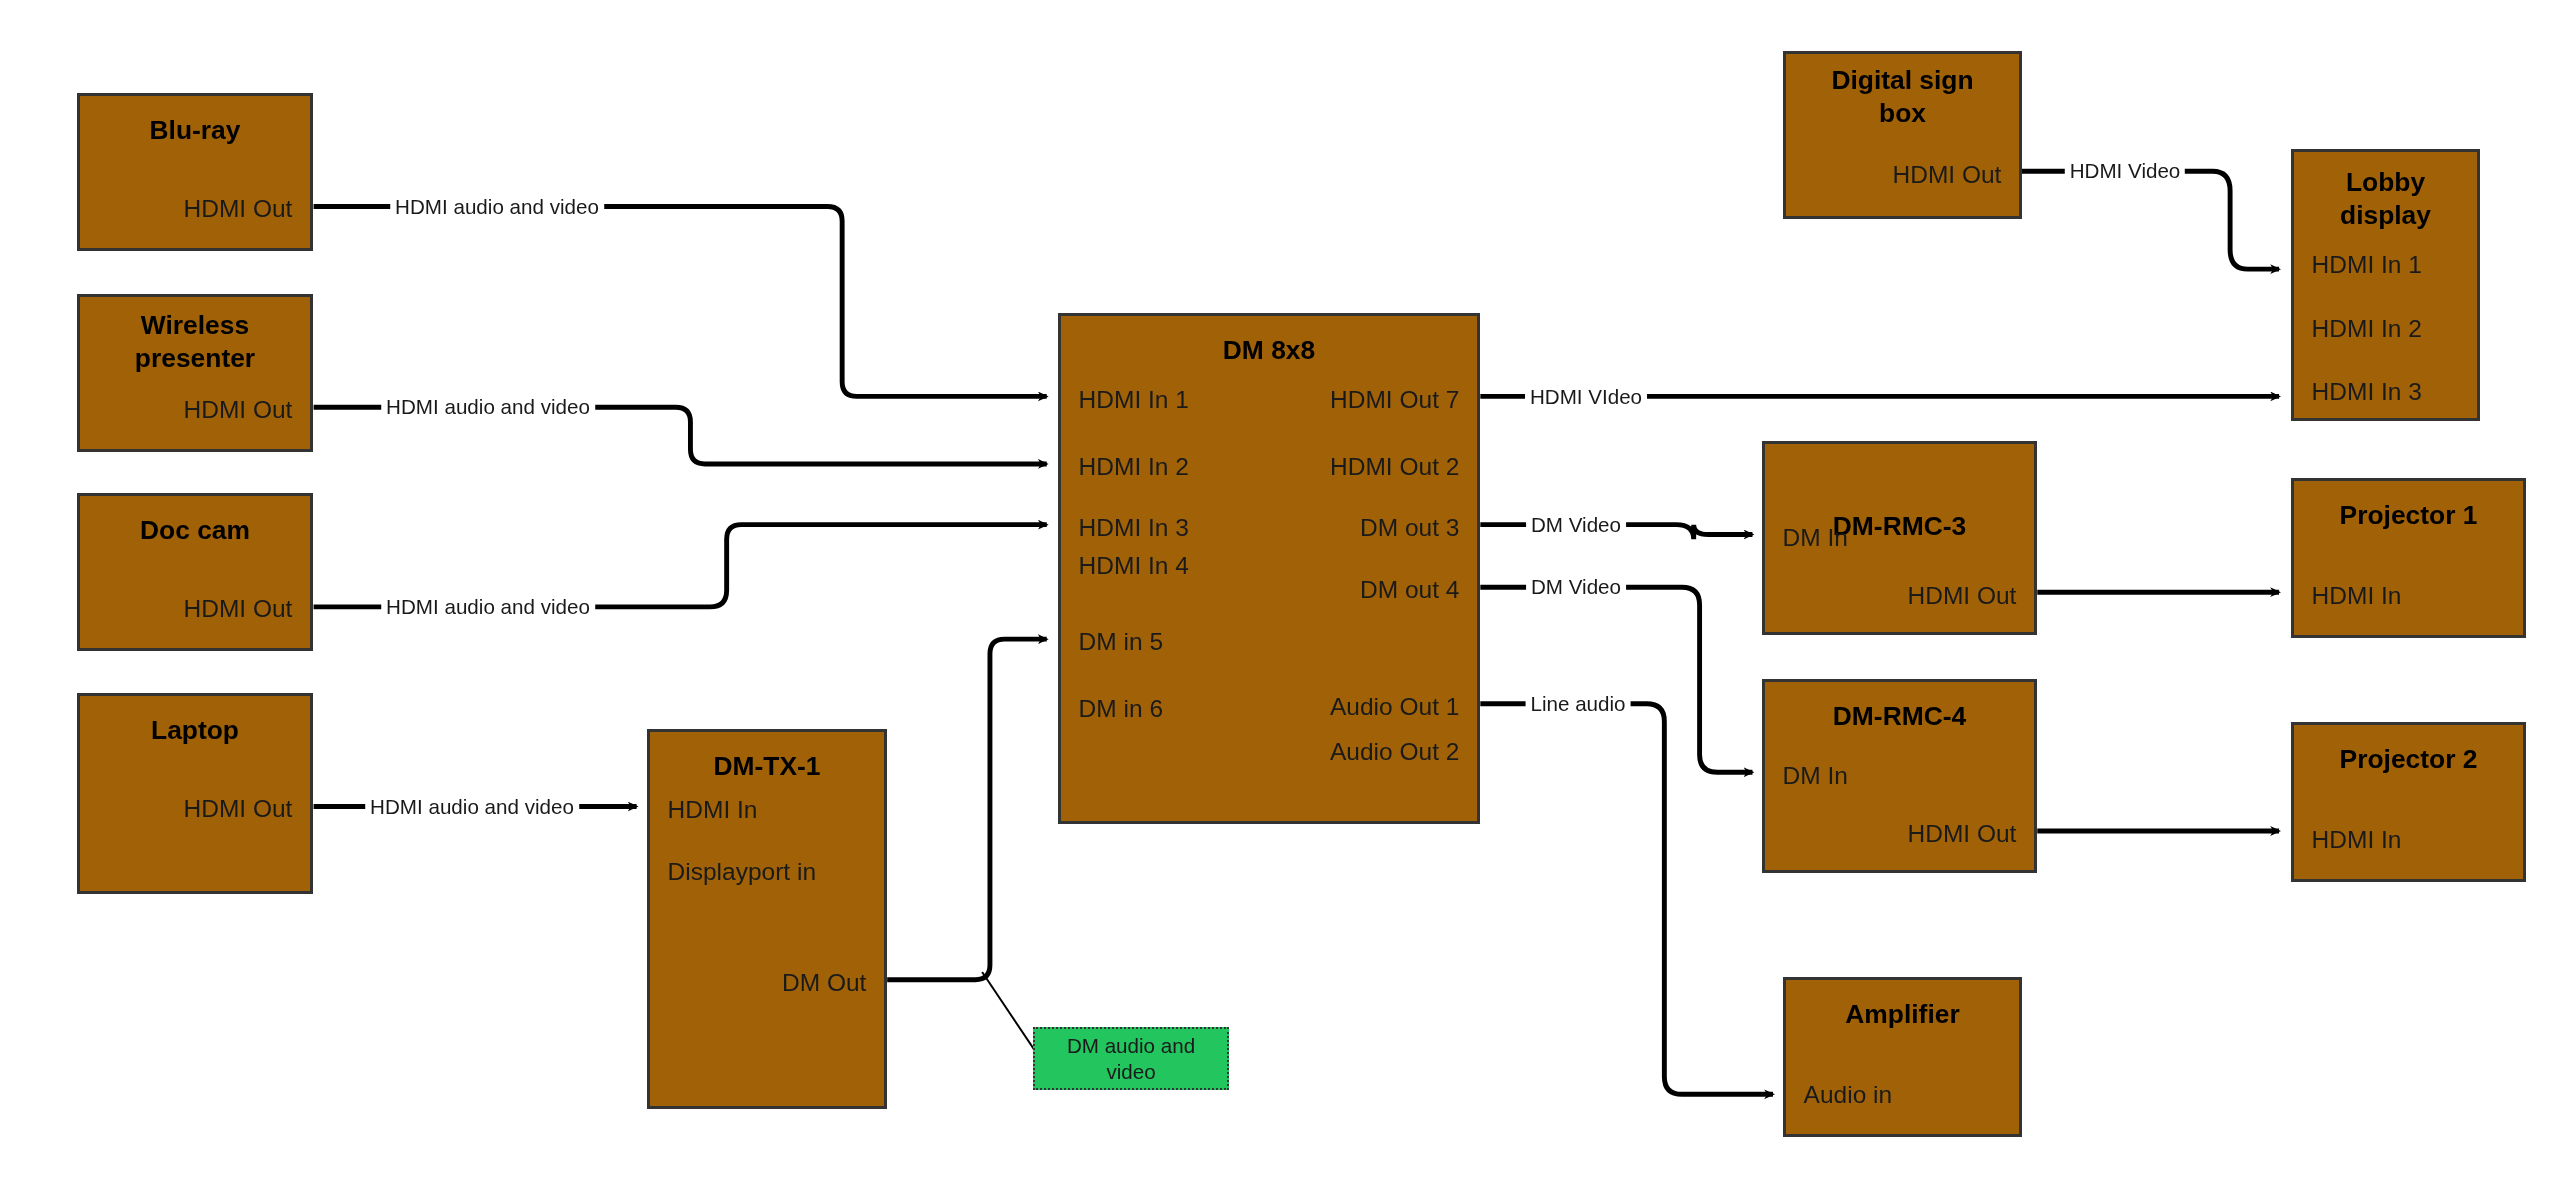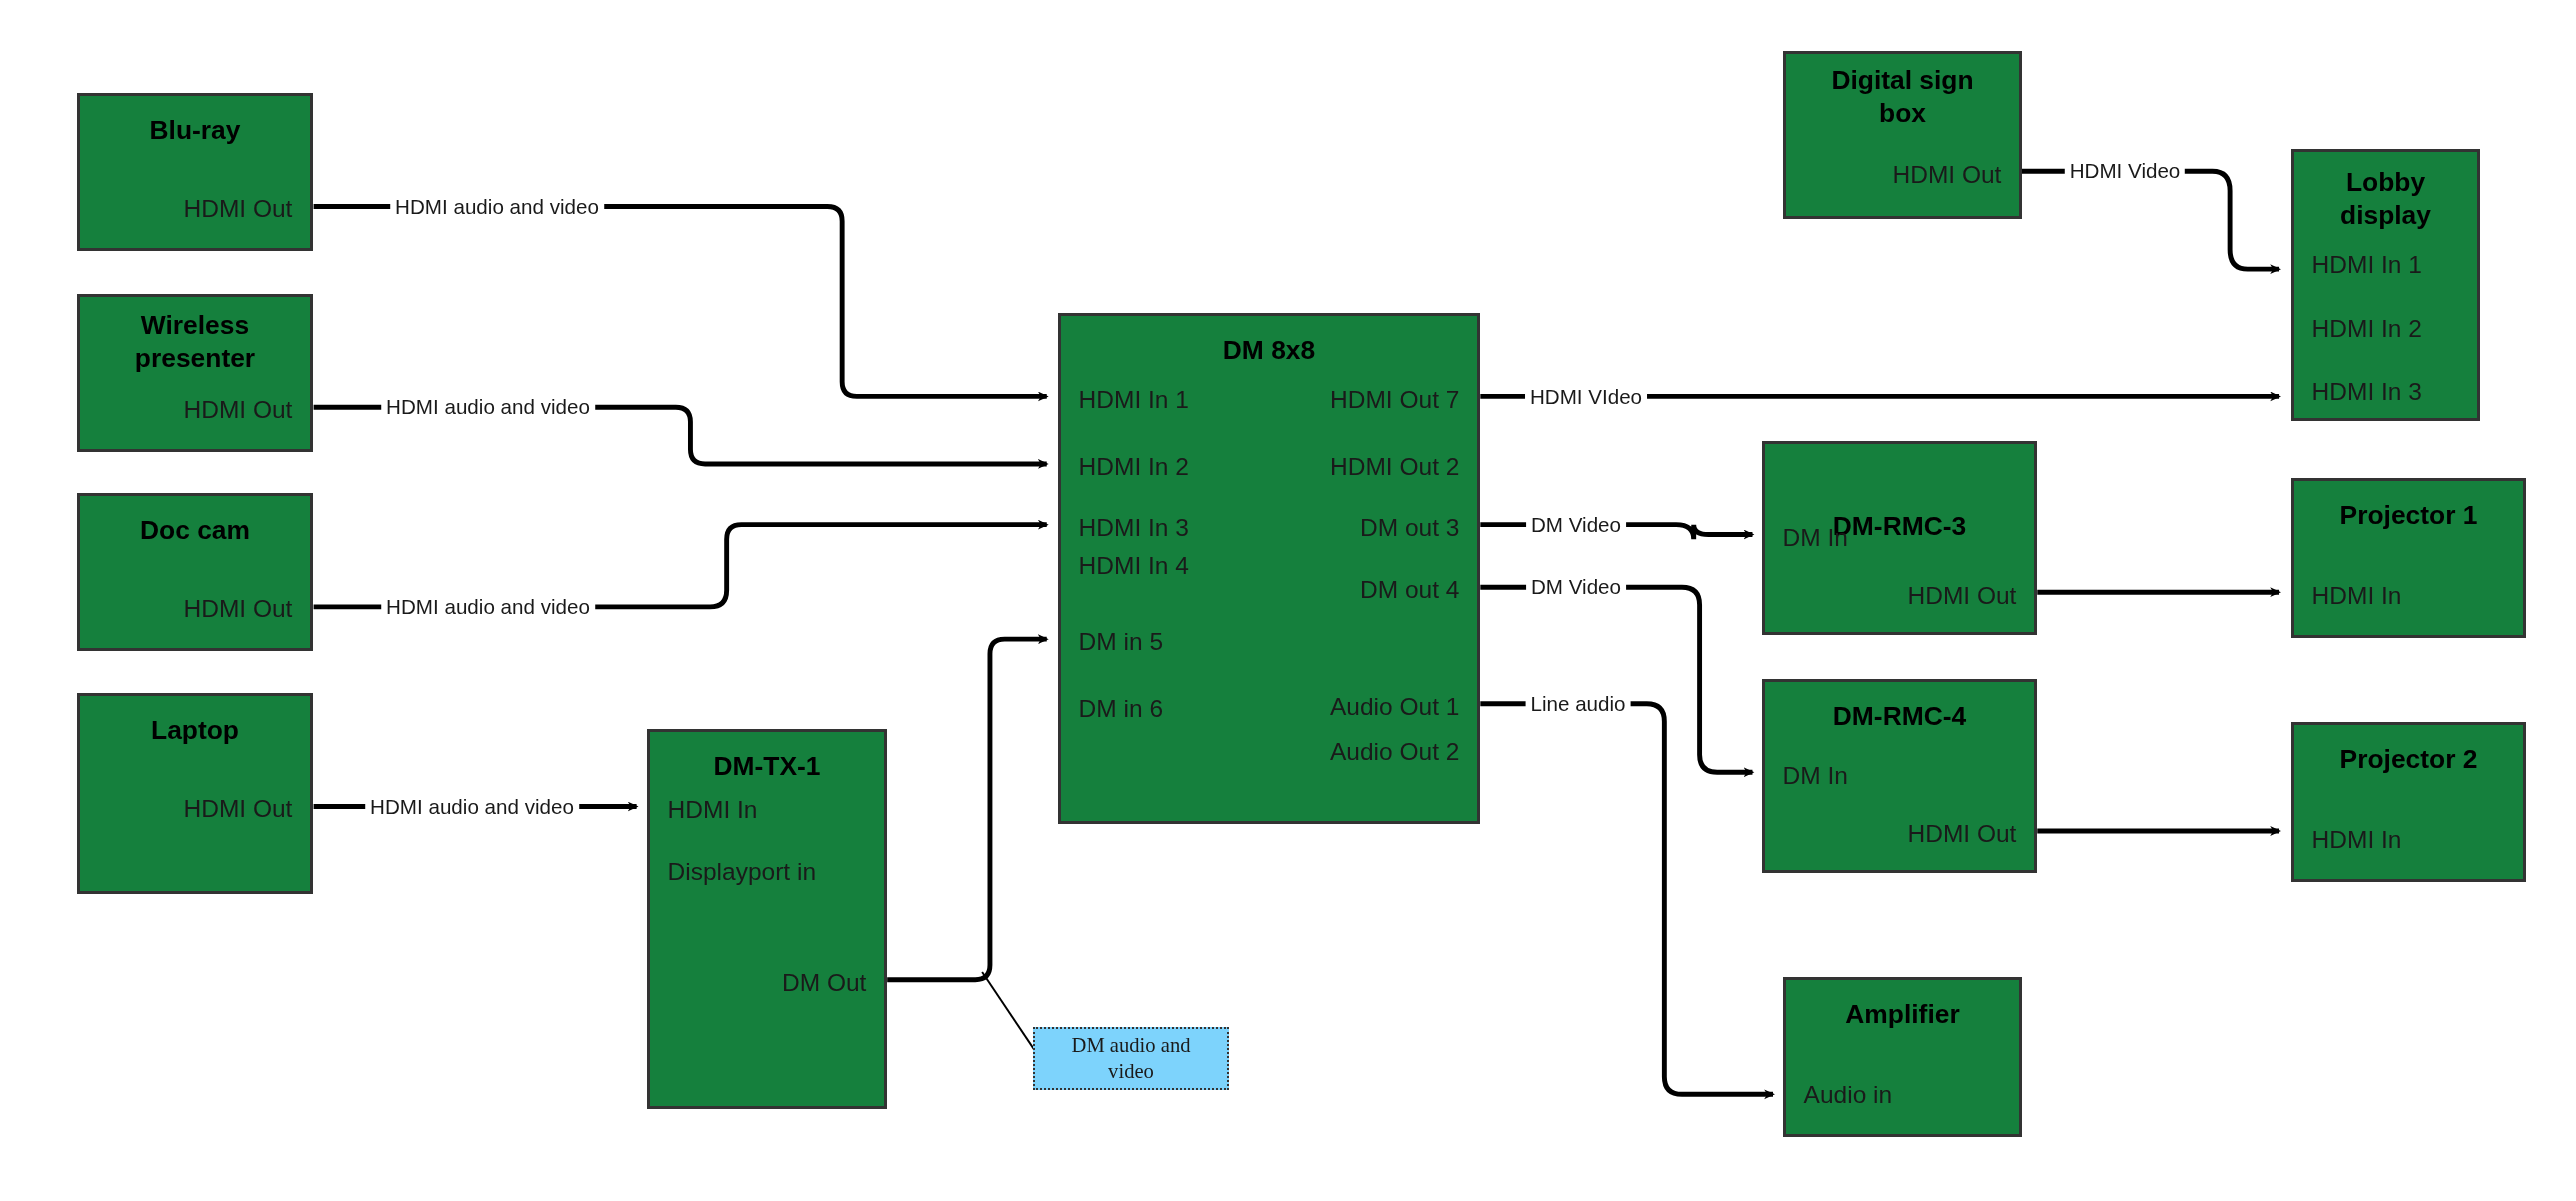--- a/index.html
+++ b/index.html
@@ -19,21 +19,21 @@
     position: absolute;
     left: 0; top: 0;
     width: 2576px;
     height: 1201px;
     pointer-events: none;
   }
   .node {
     position: absolute;
     box-sizing: border-box;
     border: 3.9px solid #333333;
-    background: #15803d;
+    background: #a16207;
   }
   .node .title {
     position: absolute;
     left: 0; right: 0;
     text-align: center;
     font-weight: bold;
     font-size: 26.4px;
     color: #000000;
     line-height: 33px;
   }
@@ -53,30 +53,29 @@
     background: #ffffff;
     padding: 0 4.9px;
     white-space: nowrap;
     line-height: 23.5px;
     transform: translate(-50%, -50%);
   }
   .callout {
     position: absolute;
     box-sizing: border-box;
     border: 2px dotted #333333;
-    background: #7dd3fc;
+    background: #22c55e;
     font-size: 20.6px;
     color: #1a1a1a;
     text-align: center;
     line-height: 25.5px;
     display: flex;
     align-items: center;
     justify-content: center;
     padding: 3.9px 5.9px;
-    font-family: Liberation Serif, serif;
   }
 </style>
 </head>
 <body>
 
 <div id="canvas">
 
   <svg class="wires" viewBox="0 0 2631 1227">
     <defs>
       <marker id="arrow" markerWidth="12" markerHeight="12" refX="9" refY="5" orient="auto" markerUnits="userSpaceOnUse">

